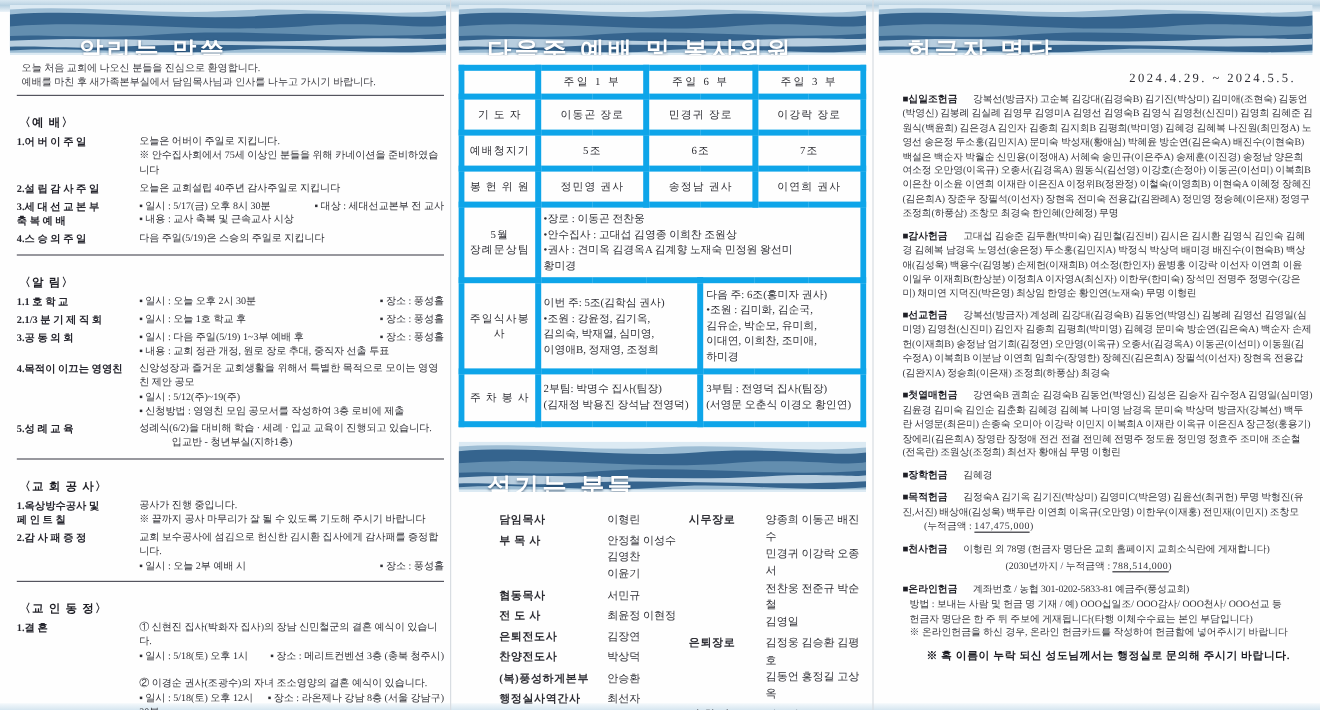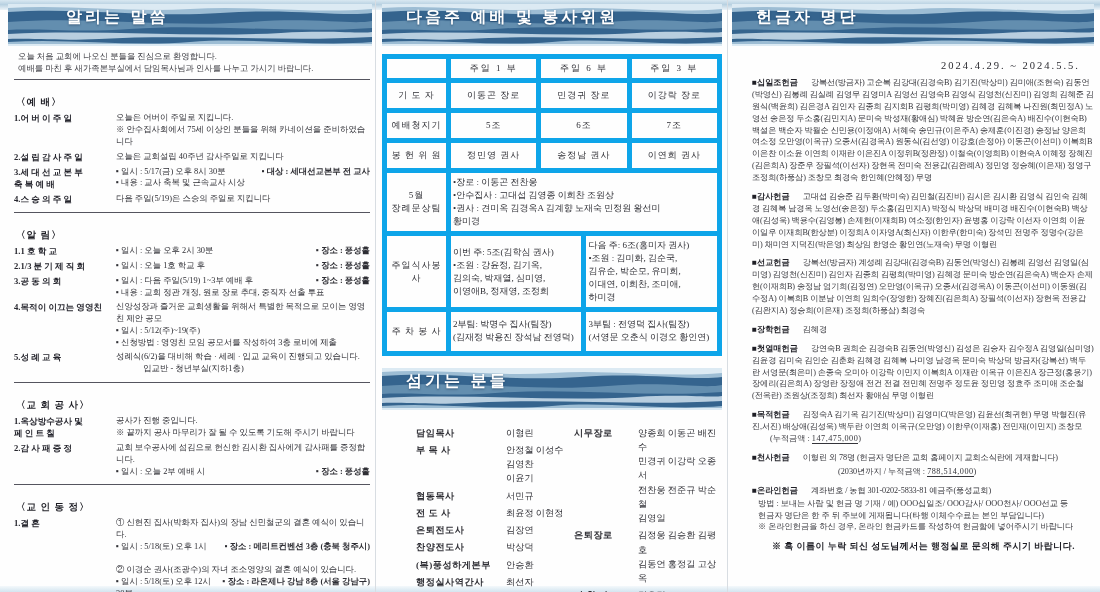--- a/index.html
+++ b/index.html
@@ -17,38 +17,38 @@
   .fold{position:absolute;top:0;bottom:0;width:1px;background:#d8dde2;}
   .col{position:absolute;top:0;height:592px;overflow:hidden;}
   .col1{left:8px;width:364px;}
   .col2{left:382px;width:340px;}
   .col3{left:732px;width:362px;}
 
   
   .banner{position:relative;height:42px;margin-top:4px;overflow:hidden;}
   .banner svg{position:absolute;inset:0;width:100%;height:100%;}
   .banner .btitle{
-    position:absolute;left:24px;top:3px;color:#fff;font-weight:bold;
-    font-size:16px;letter-spacing:3px;
+    position:absolute;left:24px;top:24px;color:#fff;font-weight:bold;
+    font-size:20px;letter-spacing:3px;
     font-family:"Liberation Sans","DejaVu Sans",sans-serif;
     text-shadow:0 1px 2px rgba(20,50,80,.55);
   }
   .banner.indent .btitle{left:58px;}
 
   
   .intro{font-size:8.4px;line-height:1.45;padding:5px 2px 4px 10px;color:#3a3a40;}
   .secgroup{padding:0 2px 0 6px;}
   .sec{border-top:1px solid #55555f;padding:15px 0 4px 0;}
   .sec-h{font-weight:bold;font-size:9.6px;letter-spacing:1px;margin:1px 0 3px 2px;color:#1d1d24;}
   .it{display:flex;margin:2px 0 3px 0;}
   .it-lab{flex:none;width:102px;font-weight:bold;font-size:8.6px;line-height:1.4;white-space:pre-line;color:#26262e;}
   .it-body{flex:1;min-width:0;}
   .ln{display:flex;justify-content:space-between;font-size:8.4px;line-height:1.4;}
   .ln-l{white-space:pre-wrap;}
-  .ln-r{white-space:nowrap;margin-left:6px;font-weight:bold;}
+  .ln-r{white-space:nowrap;margin-left:6px;}
   .groupend{border-bottom:3px double #55555f;height:2px;margin-right:2px;margin-left:6px;}
 
   
   .wtable{width:100%;border-collapse:collapse;table-layout:fixed;margin-top:8px;
     font-size:9px;font-family:"Liberation Serif","DejaVu Serif",serif;}
   .wtable td,.wtable th{border:5px solid #0ea5e9;padding:3px 2px;vertical-align:middle;color:#2e2e34;}
   .wtable th{font-weight:normal;text-align:center;letter-spacing:2px;}
   .lblcell{text-align:center;letter-spacing:1px;white-space:pre-line;}
   .ccell{text-align:center;letter-spacing:1px;}
   .mcell{text-align:left;white-space:pre-line;line-height:1.45;padding-left:6px;}
@@ -433,22 +433,22 @@
         <path d="M0,18 C80,12 161,24 241,18 C302,13 342,21 362,17 L362,24 C281,30 201,19 121,25 C70,29 30,24 0,26 Z" fill="#6f99b8" opacity="0.8"></path>
         <path d="M0,30 C90,25 181,34 271,29 C322,26 352,30 362,28 L362,33 C271,38 181,30 90,35 C50,37 20,34 0,35 Z" fill="#cfe1ed" opacity="0.85"></path>
       </svg>
       <span class="btitle">헌금자 명단</span>
     </div>
     <div class="period">2024.4.29.  ~  2024.5.5.</div>
     <div id="offering-blocks">
         <div class="oblock"><span class="olab">■십일조헌금</span><span class="otext">강복선(방금자) 고순복 김강대(김경숙B) 김기진(박상미) 김미애(조현숙) 김동언(박영신) 김봉례 김실례 김영무 김영미A 김영선 김영숙B 김영식 김영천(신진미) 김영희 김혜준 김원식(백윤희) 김은경A 김인자 김종희 김지회B 김평희(박미영) 김혜경 김혜복 나진원(최민정A) 노영선 송은정 두소홍(김민지A) 문미숙 박성재(황애심) 박혜윤 방순연(김은숙A) 배진수(이현숙B) 백설은 백순자 박월순 신민용(이정애A) 서혜숙 송민규(이은주A) 송제훈(이진경) 송정남 양은희 여소정 오만영(이옥규) 오종서(김경옥A) 원동식(김선영) 이강호(손정아) 이동곤(이선미) 이복희B 이은찬 이소윤 이연희 이재란 이은진A 이정위B(정완정) 이철숙(이영희B) 이현숙A 이혜정 장혜진(김은희A) 장준우 장필석(이선자) 장현옥 전미숙 전용갑(김완례A) 정민영 정승혜(이은재) 정영구 조정희(하풍삼) 조창모 최경숙 한인혜(안혜정) 무명</span></div>
         <div class="oblock"><span class="olab">■감사헌금</span><span class="otext">고대섭 김승준 김두환(박미숙) 김민철(김진비) 김시은 김시환 김영식 김인숙 김혜경 김혜복 남경옥 노영선(송은정) 두소홍(김민지A) 박정식 박상덕 배미경 배진수(이현숙B) 백상애(김성욱) 백용수(김영봉) 손제헌(이재희B) 여소정(한인자) 윤병홍 이강락 이선자 이연희 이윤 이일우 이재희B(한상분) 이정희A 이자영A(최신자) 이한우(한미숙) 장석민 전명주 정명수(강은미) 채미연 지덕진(박은영) 최상임 한영순 황인연(노재숙) 무명 이형린</span></div>
         <div class="oblock"><span class="olab">■선교헌금</span><span class="otext">강복선(방금자) 계성례 김강대(김경숙B) 김동언(박영신) 김봉례 김영선 김영일(심미영) 김영천(신진미) 김인자 김종희 김평희(박미영) 김혜경 문미숙 방순연(김은숙A) 백순자 손제헌(이재희B) 송정남 엄기희(김정연) 오만영(이옥규) 오종서(김경옥A) 이동곤(이선미) 이동원(김수정A) 이복희B 이분남 이연희 임희수(장영한) 장혜진(김은희A) 장필석(이선자) 장현옥 전용갑(김완지A) 정승희(이은재) 조정희(하풍삼) 최경숙</span></div>
+        <div class="oblock"><span class="olab">■첫열매헌금</span><span class="otext">강연숙B 권희순 김경숙B 김동언(박영신) 김성은 김승자 김수정A 김영일(심미영) 김윤경 김미숙 김인순 김춘화 김혜경 김혜복 나미영 남경옥 문미숙 박상덕 방금자(강복선) 백두란 서영문(최은미) 손종숙 오미아 이강락 이민지 이복희A 이재란 이옥규 이은진A 장근정(홍용기) 장에리(김은희A) 장영란 장정애 전건 전결 전민혜 전명주 정도윤 정민영 정효주 조미애 조순철(전옥란) 조원상(조정희) 최선자 황애심 무명 이형린</span></div>
         <div class="oblock"><span class="olab">■장학헌금</span><span class="otext">김혜경</span></div>
-        <div class="oblock"><span class="olab">■첫열매헌금</span><span class="otext">강연숙B 권희순 김경숙B 김동언(박영신) 김성은 김승자 김수정A 김영일(심미영) 김윤경 김미숙 김인순 김춘화 김혜경 김혜복 나미영 남경옥 문미숙 박상덕 방금자(강복선) 백두란 서영문(최은미) 손종숙 오미아 이강락 이민지 이복희A 이재란 이옥규 이은진A 장근정(홍용기) 장에리(김은희A) 장영란 장정애 전건 전결 전민혜 전명주 정도윤 정민영 정효주 조미애 조순철(전옥란) 조원상(조정희) 최선자 황애심 무명 이형린</span></div>
         <div class="oblock"><span class="olab">■목적헌금</span><span class="otext">김정숙A 김기옥 김기진(박상미) 김영미C(박은영) 김윤선(최귀헌) 무명 박형진(유진,서진) 배상애(김성욱) 백두란 이연희 이옥규(오만영) 이한우(이재홍) 전민재(이민지) 조창모</span><span class="oamt">(누적금액 : <span class="onum">147,475,000</span>)</span></div>
         <div class="oblock"><span class="olab">■천사헌금</span><span class="otext">이형린 외 78명 (헌금자 명단은 교회 홈페이지 교회소식란에 게재합니다)</span><span class="oamt blk">(2030년까지 /  누적금액 : <span class="onum">788,514,000</span>)</span></div>
         <div class="oblock"><span class="olab">■온라인헌금</span><span class="otext">계좌번호 / 농협 301-0202-5833-81 예금주(풍성교회)</span><div class="osub">방법 : 보내는 사람 및 헌금 명 기재  / 예) OOO십일조/ OOO감사/ OOO천사/ OOO선교 등
 헌금자 명단은 한 주 뒤 주보에 게재됩니다(타행 이체수수료는 본인 부담입니다)
 ※ 온라인헌금을 하신 경우, 온라인 헌금카드를 작성하여 헌금함에 넣어주시기 바랍니다</div></div>
       </div>
     <div class="ofoot">※ 혹 이름이 누락 되신 성도님께서는 행정실로 문의해 주시기 바랍니다.</div>
   </div>
 </div>
 

